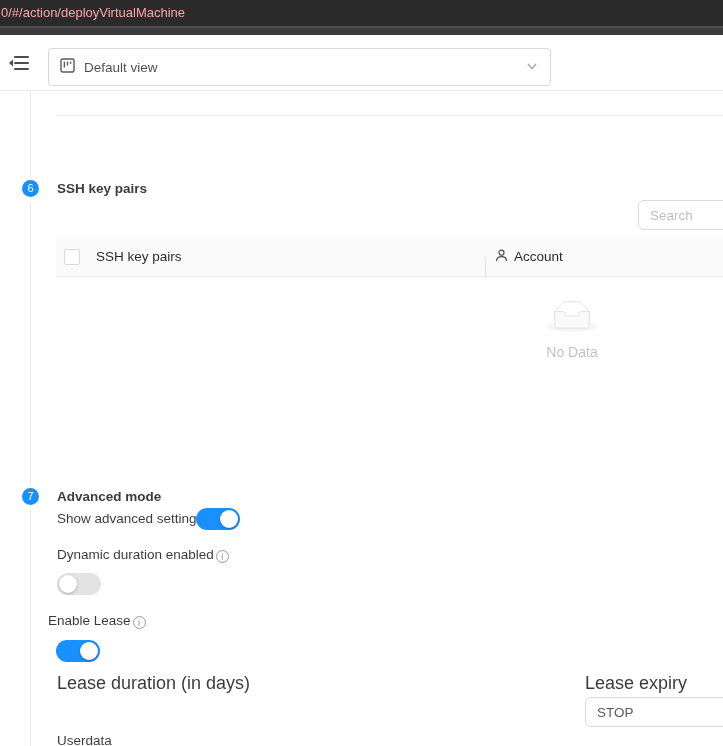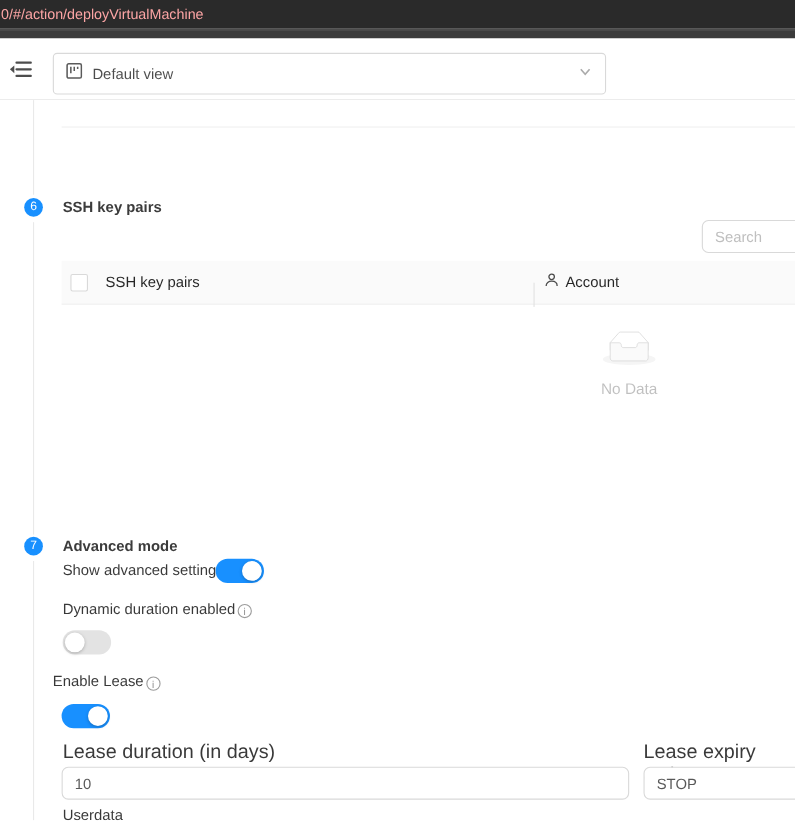--- a/index.html
+++ b/index.html
@@ -187,18 +187,17 @@
 
     <div class="lbl-lease">
       <span class="adv-label">Enable Lease</span><i class="info-ico">i</i>
     </div>
     <div class="switch sw-on sw-lease" style="background:#1890ff">
       <span class="knob"></span>
     </div>
 
     <div class="form-label fl1">Lease duration (in days)</div>
     <div class="form-label fl2">Lease expiry action</div>
-    <input class="form-input fi1" value="10" style="">
     <input class="form-input fi2" value="STOP" style="">
 
     <div class="lbl-userdata">Userdata</div>
   </div>
 </div>
 
 </body></html>

